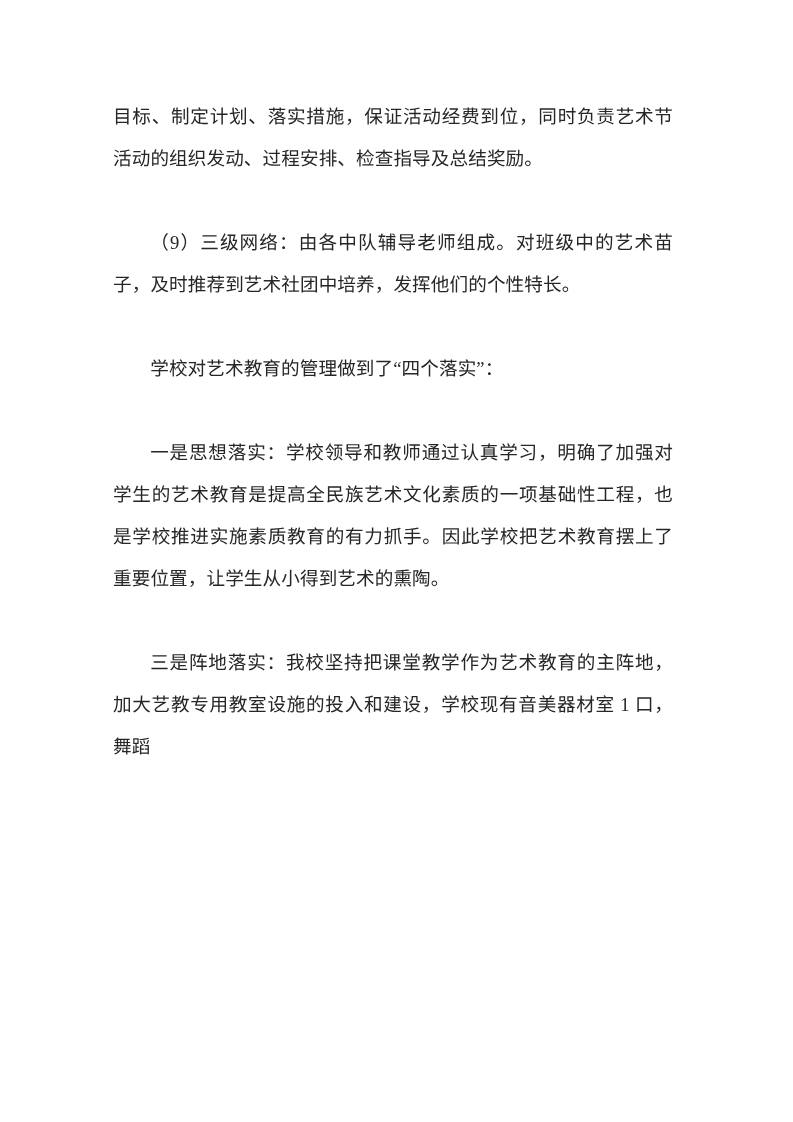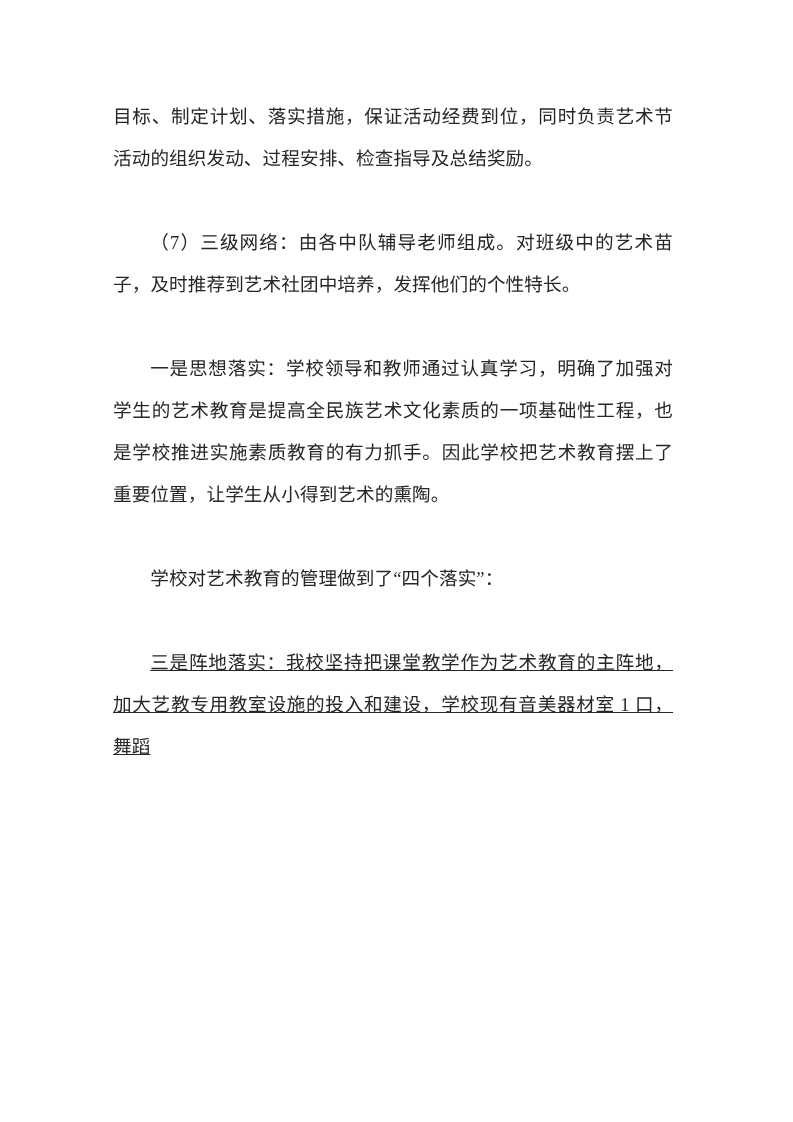--- a/index.html
+++ b/index.html
@@ -30,27 +30,26 @@
   }
   .para {
     margin: 0 7px 42px 0;
     text-indent: 0;
   }
   .para.indent {
     text-indent: 2em;
   }
   .para:last-child {
     margin-bottom: 0;
-    text-decoration: underline;
   }
 </style>
 </head>
 <body>
 
 <div class="page">
   <div class="content">
     <p class="para">目标、制定计划、落实措施，保证活动经费到位，同时负责艺术节活动的组织发动、过程安排、检查指导及总结奖励。</p>
-    <p class="para indent">（7）三级网络：由各中队辅导老师组成。对班级中的艺术苗子，及时推荐到艺术社团中培养，发挥他们的个性特长。</p>
+    <p class="para indent">（9）三级网络：由各中队辅导老师组成。对班级中的艺术苗子，及时推荐到艺术社团中培养，发挥他们的个性特长。</p>
+    <p class="para indent">学校对艺术教育的管理做到了“四个落实”：</p>
     <p class="para indent">一是思想落实：学校领导和教师通过认真学习，明确了加强对学生的艺术教育是提高全民族艺术文化素质的一项基础性工程，也是学校推进实施素质教育的有力抓手。因此学校把艺术教育摆上了重要位置，让学生从小得到艺术的熏陶。</p>
-    <p class="para indent">学校对艺术教育的管理做到了“四个落实”：</p>
     <p class="para indent">三是阵地落实：我校坚持把课堂教学作为艺术教育的主阵地，加大艺教专用教室设施的投入和建设，学校现有音美器材室 1 口，舞蹈</p>
   </div>
 </div>
 
 </body></html>

